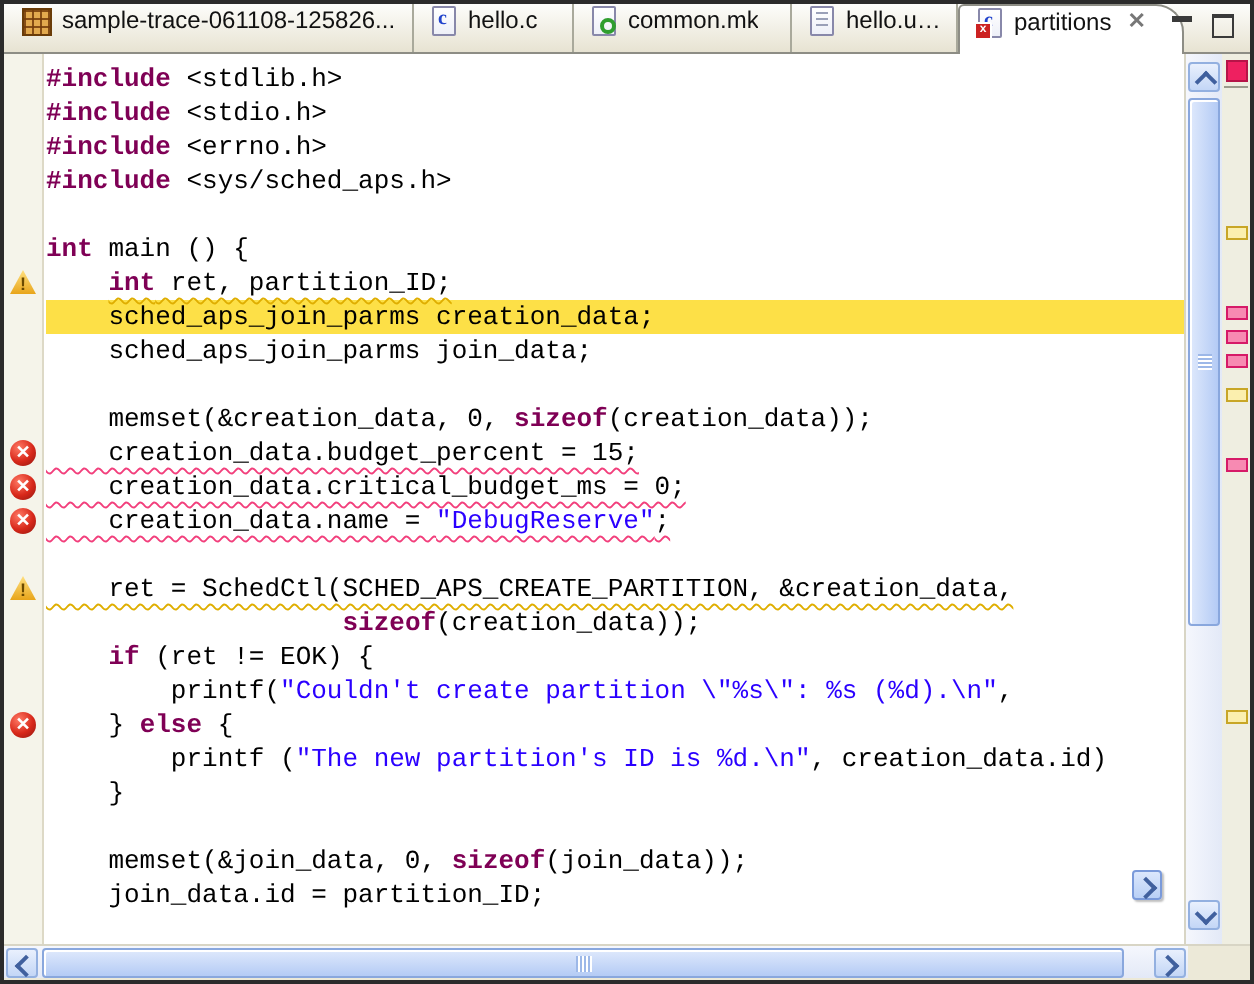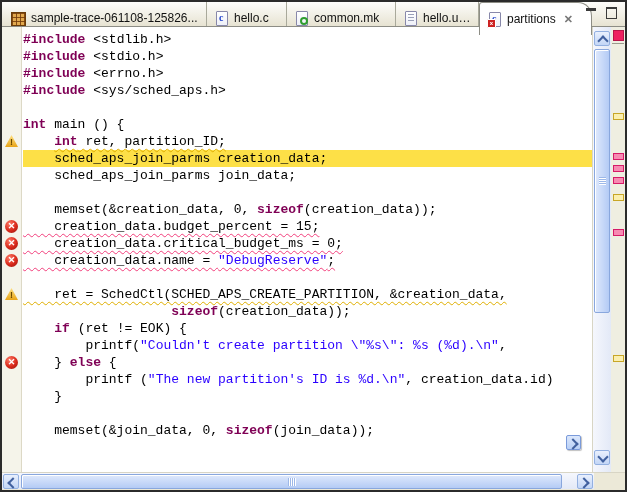--- a/index.html
+++ b/index.html
@@ -2,22 +2,22 @@
 <html><head>
 <meta charset="utf-8">
 <style>
   html,body{margin:0;padding:0;background:#9a9a9a;}
   .window{position:relative;width:627px;height:492px;box-sizing:border-box;
     border:2px solid #2b2b2b;background:#ece9d8;overflow:hidden;
     font-family:"Liberation Sans",sans-serif;}
   
   .tabbar{position:absolute;left:0;top:0;width:623px;height:24px;
     background:linear-gradient(#fdfdfb,#e7e3d2);border-bottom:1px solid #8d8d85;}
-  .tab{position:absolute;top:0;height:24px;display:flex;align-items:center;gap:5px;
-    padding:16px 7px;font-size:12px;color:#111;border-right:1px solid #a9a99b;
+  .tab{position:absolute;top:0;height:24px;display:flex;gap:5px;
+    padding:1px 7px;font-size:12px;color:#111;border-right:1px solid #a9a99b;
     box-sizing:border-box;white-space:nowrap;overflow:hidden;}
   .tab.active{top:0;height:25px;background:#fff;border:1px solid #8d8d85;border-bottom:none;
     border-radius:3px 14px 0 0;z-index:3;}
   .tab-label{overflow:hidden;text-overflow:ellipsis;}
   .closex{color:#777;font:bold 11px "Liberation Sans",sans-serif;margin-left:3px;cursor:default;}
   .winbtn{position:absolute;top:4px;width:17px;height:14px;z-index:4;}
   .winbtn .bar{position:absolute;left:3px;top:2px;width:10px;height:3px;background:#3a3a3a;}
   .winbtn .box{position:absolute;left:3px;top:1px;width:9px;height:9px;
     border:1px solid #3a3a3a;border-top:2px solid #3a3a3a;background:transparent;}
   
@@ -169,20 +169,21 @@
           <div class="line">&nbsp;</div>
           <div class="line"><span class="sq-yellow"><span class="pl">    ret = SchedCtl(SCHED_APS_CREATE_PARTITION, &amp;creation_data,</span></span></div>
           <div class="line"><span class="pl">                   </span><span class="kw">sizeof</span><span class="pl">(creation_data));</span></div>
           <div class="line"><span class="pl">    </span><span class="kw">if</span><span class="pl"> (ret != EOK) {</span></div>
           <div class="line"><span class="pl">        printf(</span><span class="str">"Couldn't create partition \"%s\": %s (%d).\n"</span><span class="pl">,</span></div>
           <div class="line"><span class="pl">    } </span><span class="kw">else</span><span class="pl"> {</span></div>
           <div class="line"><span class="pl">        printf (</span><span class="str">"The new partition's ID is %d.\n"</span><span class="pl">, creation_data.id)</span></div>
           <div class="line"><span class="pl">    }</span></div>
           <div class="line">&nbsp;</div>
           <div class="line"><span class="pl">    memset(&amp;join_data, 0, </span><span class="kw">sizeof</span><span class="pl">(join_data));</span></div>
+          <div class="line"><span class="pl">    join_data.id = partition_ID;</span></div>
         </div>
       <div class="jumpbtn">
         <span class="chev right"></span>
       </div>
     </div>
 
     <div class="vscroll">
       <div class="sbtn" style="top:4px;">
         <span class="chev up"></span>
       </div>

